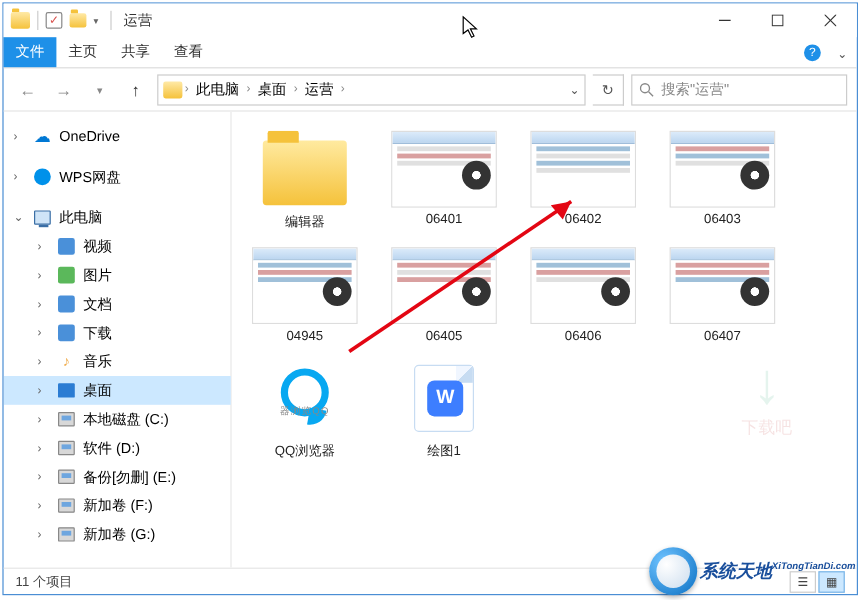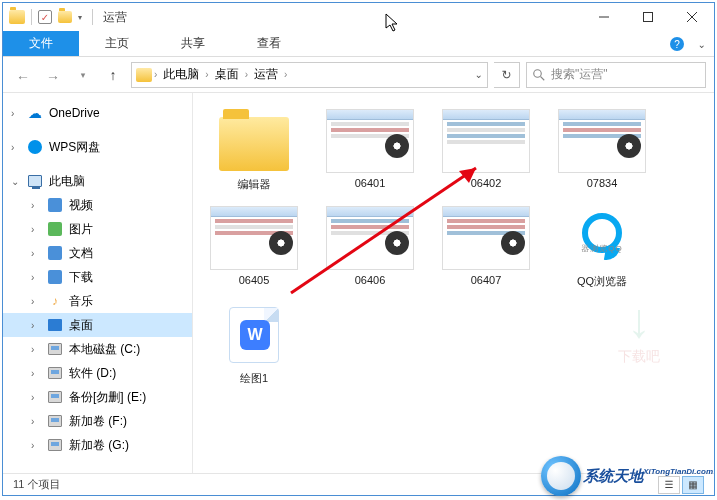--- a/index.html
+++ b/index.html
@@ -13,21 +13,21 @@
 .qat .ico-folder::before { content:''; position:absolute; top:-3px; left:1px; width:6px; height:3px; background:#f5c23b; border-radius:1px 1px 0 0; }
 .qat-sep { width: 1px; height: 16px; background: #ccc; margin: 0 4px; }
 .qat-check { width: 14px; height: 14px; border: 1px solid #888; border-radius: 2px; display:flex; align-items:center; justify-content:center; color:#d9534f; font-size:10px; }
 .qat-drop { font-size: 8px; color: #666; margin: 0 4px; }
 .title { font-size: 12px; color: #333; margin-left: 6px; }
 .win-controls { position: absolute; right: 0; top: 0; display: flex; }
 .win-btn { width: 44px; height: 28px; display:flex; align-items:center; justify-content:center; font-size: 12px; color:#333; }
 .win-btn svg { width:10px; height:10px; }
 
 .ribbon-tabs { height: 26px; display:flex; align-items:flex-end; border-bottom:1px solid #ddd; position:relative; }
-.tab { padding: 4px 26px; font-size: 12px; color:#333; }
+.tab { padding: 4px 10px; font-size: 12px; color:#333; }
 .tab.file { background:#1e90e8; color:#fff; }
 .help-icon { position:absolute; right:30px; top:6px; width:14px; height:14px; border-radius:50%; background:#1e90e8; color:#fff; font-size:10px; display:flex; align-items:center; justify-content:center; }
 .chev { position:absolute; right:8px; top:8px; font-size:10px; color:#555; }
 
 .addrbar { height: 36px; display:flex; align-items:center; gap:6px; padding: 4px 8px; border-bottom:1px solid #e5e5e5; }
 .nav-btn { width:24px; height:24px; display:flex; align-items:center; justify-content:center; color:#888; border-radius:2px; font-size:14px; }
 .nav-btn.enabled { color:#333; }
 .breadcrumb { flex:1; height:26px; border:1px solid #ccc; display:flex; align-items:center; padding:0 4px; font-size:12px; gap:2px; position:relative; }
 .bc-ico { width:16px; height:14px; background: linear-gradient(#ffe9a6,#f5c23b); border-radius:2px; }
 .bc-sep { color:#888; font-size:10px; }
@@ -311,32 +311,44 @@
               <div class="win-body">
                 <div class="stripe c2"></div>
                 <div class="stripe"></div>
                 <div class="stripe c2"></div>
                 <div class="stripe"></div>
               </div>
             </div>
           <div class="item-label">06402</div>
         </div>
 
-
-        <div class="item">
-          <div class="thumb">
-              <div class="win-chrome"></div>
-              <div class="win-body">
-                <div class="stripe c2"></div>
-                <div class="stripe c1"></div>
-                <div class="stripe c2"></div>
-                <div class="disc"></div>
-              </div>
-            </div>
-          <div class="item-label">07834</div>
+        <div class="item">
+          <div class="thumb">
+              <div class="win-chrome"></div>
+              <div class="win-body">
+                <div class="stripe c1"></div>
+                <div class="stripe c2"></div>
+                <div class="stripe"></div>
+                <div class="disc"></div>
+              </div>
+            </div>
+          <div class="item-label">06403</div>
+        </div>
+
+        <div class="item">
+          <div class="thumb">
+              <div class="win-chrome"></div>
+              <div class="win-body">
+                <div class="stripe c2"></div>
+                <div class="stripe c1"></div>
+                <div class="stripe c2"></div>
+                <div class="disc"></div>
+              </div>
+            </div>
+          <div class="item-label">04945</div>
         </div>
 
         <div class="item">
           <div class="thumb">
               <div class="win-chrome"></div>
               <div class="win-body">
                 <div class="stripe c1"></div>
                 <div class="stripe"></div>
                 <div class="stripe c1"></div>
                 <div class="disc"></div>

